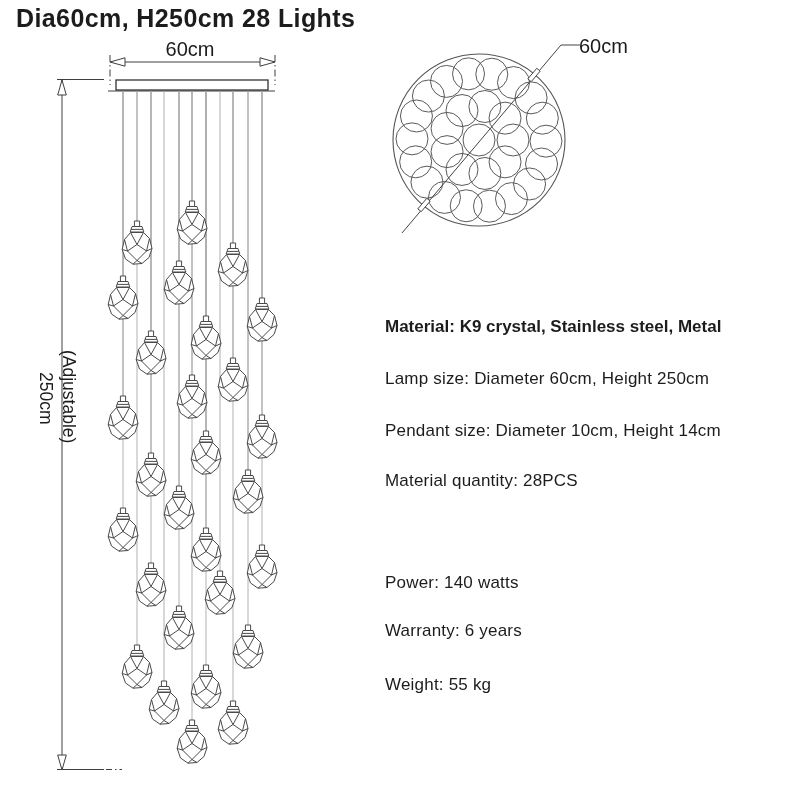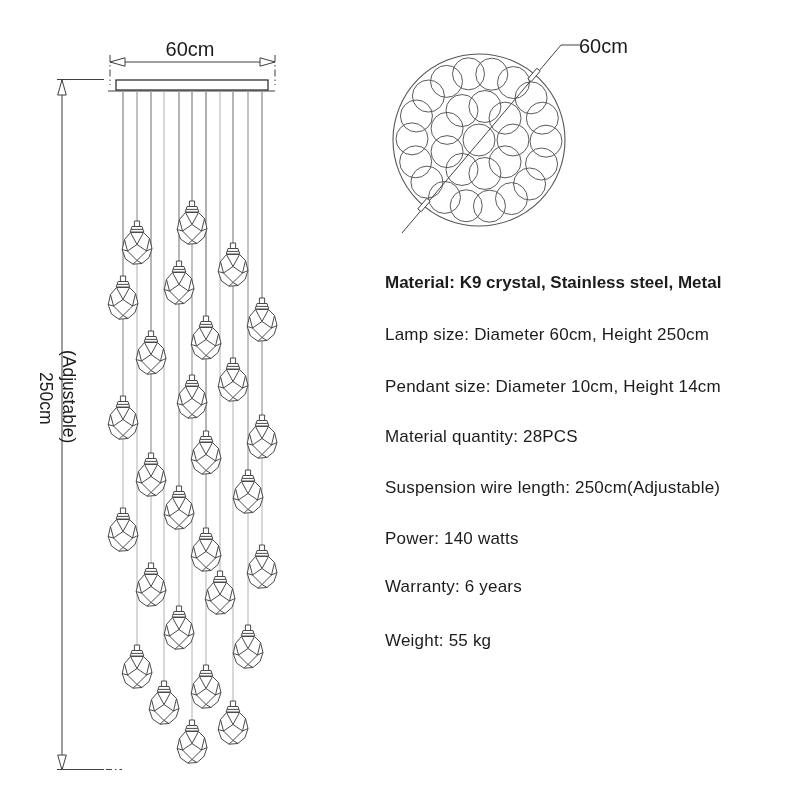--- a/index.html
+++ b/index.html
@@ -9,21 +9,21 @@
   svg{position:absolute;left:0;top:0;}
   .title{position:absolute;left:16px;top:4px;font-size:25px;font-weight:bold;
          letter-spacing:.4px;white-space:nowrap;}
   .dim-label{position:absolute;font-size:20px;white-space:nowrap;}
   #label-plate-width{left:158px;top:38px;width:64px;text-align:center;}
   #label-topview-dia{left:579px;top:35px;}
   .vlabel{position:absolute;writing-mode:vertical-rl;font-size:17.5px;white-space:nowrap;}
   #label-height{left:35px;top:372px;}
   #label-adjustable{left:58px;top:350px;}
   .spec-line{position:absolute;left:385px;font-size:17px;letter-spacing:.2px;
-             white-space:nowrap;}
+             white-space:nowrap;margin-top:44px;}
   .spec-bold{font-weight:600;letter-spacing:0;}
 </style>
 </head>
 <body>
 
 <div class="canvas">
 
   <svg id="drawing" width="800" height="800" viewBox="0 0 800 800">
     <defs>
       <g id="pendant-shape" stroke="#4a4a4a" stroke-width="1" stroke-linejoin="round">
@@ -150,28 +150,28 @@
           <circle cx="416.45011142468746" cy="115.98934738046486" r="16"></circle>
           <circle cx="428.4344581250743" cy="96.044045057636" r="16"></circle>
           <circle cx="446.51775544349545" cy="81.40047962166048" r="16"></circle>
         </g>
       <path d="M402,233 L561,45 L580,45" fill="none" stroke="#444444" stroke-width="1"></path>
       <path d="M527.8,78.9 L536.8,68.3 L540.2,71.1 L531.2,81.7 Z" fill="#ffffff" stroke="#444444" stroke-width="1"></path>
       <path d="M417.8,208.9 L426.8,198.3 L430.2,201.1 L421.2,211.7 Z" fill="#ffffff" stroke="#444444" stroke-width="1"></path>
     </g>
   </svg>
 
+  <div class="title">Dia60cm, H250cm  28 Lights</div>
 
   <div class="dim-label" id="label-plate-width">60cm</div>
   <div class="dim-label" id="label-topview-dia">60cm</div>
 
   <div class="vlabel" id="label-height">250cm</div>
   <div class="vlabel" id="label-adjustable">(Adjustable)</div>
 
   <div class="spec-line spec-bold" style="top:273px">Material: K9 crystal, Stainless steel, Metal</div>
   <div class="spec-line" style="top:325px">Lamp size: Diameter 60cm, Height 250cm</div>
   <div class="spec-line" style="top:377px">Pendant size: Diameter 10cm, Height 14cm</div>
   <div class="spec-line" style="top:427px">Material quantity: 28PCS</div>
-  <div class="spec-line" style="top:478px">Suspension wire length: 250cm(Adjustable)</div>
   <div class="spec-line" style="top:529px">Power: 140 watts</div>
   <div class="spec-line" style="top:577px">Warranty: 6 years</div>
   <div class="spec-line" style="top:631px">Weight: 55 kg</div>
 </div>
 
 </body></html>

